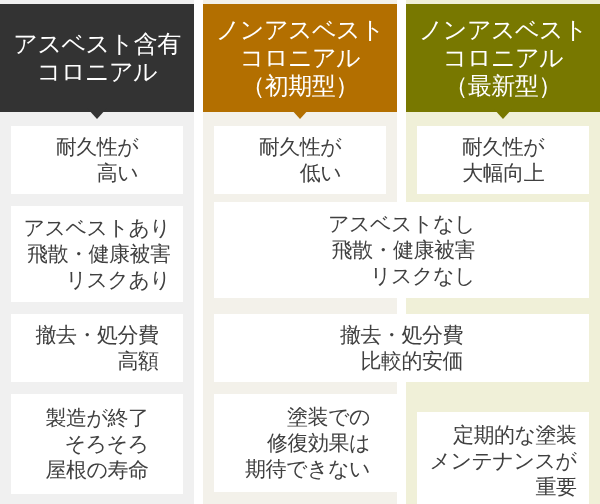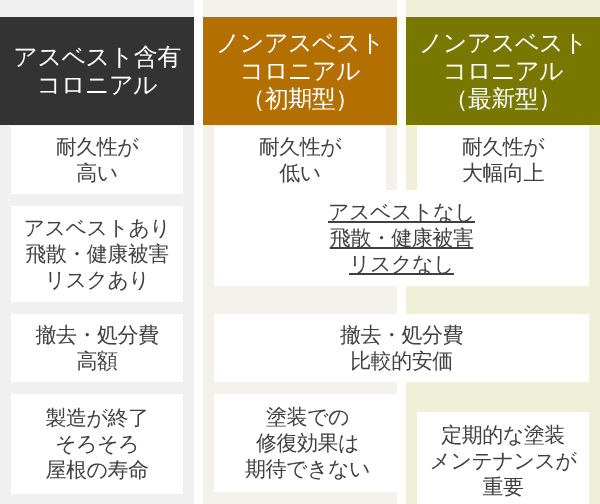--- a/index.html
+++ b/index.html
@@ -5,21 +5,21 @@
     * { box-sizing: border-box; margin: 0; padding: 0; }
     html, body { width: 600px; height: 504px; background: #ffffff; overflow: hidden; }
     body { position: relative; font-family: "DejaVu Sans", "Liberation Sans", sans-serif; }
 
     .col-bg { position: absolute; top: 0; height: 504px; width: 194px; }
     .col-bg.c1 { left: 0; background: #f0f0f0; }
     .col-bg.c2 { left: 203px; background: #f3f1ea; }
     .col-bg.c3 { left: 406px; background: #f0f0d8; }
 
     .header {
-      position: absolute; top: 17px; height: 108px; width: 194px;
+      position: absolute; top: 4px; height: 108px; width: 194px;
       display: flex; align-items: center; justify-content: center;
       text-align: center; color: #ffffff;
       font-size: 24px; line-height: 28px; font-weight: normal;
       white-space: pre-line; letter-spacing: -0.5px;
     }
     .header.c1 { left: 0; background: #333333; }
     .header.c2 { left: 203px; background: #b36f00; }
     .header.c3 { left: 406px; background: #787800; }
 
     .arrow {
@@ -28,21 +28,21 @@
       border-right: 10px solid transparent;
       border-top: 11px solid #333333;
     }
     .arrow.c1 { left: 87px; border-top-color: #333333; }
     .arrow.c2 { left: 290px; border-top-color: #b36f00; }
     .arrow.c3 { left: 493px; border-top-color: #787800; }
 
     .cell {
       position: absolute; background: #ffffff;
       display: flex; align-items: center; justify-content: center;
-      text-align: center; color: #404040;
+      text-align: right; color: #404040;
       font-size: 21px; line-height: 26px;
       white-space: pre-line; letter-spacing: -0.5px;
     }
   </style>
 </head>
 <body>
 
 <div class="col-bg c1"></div>
 <div class="col-bg c2"></div>
 <div class="col-bg c3"></div>
@@ -63,21 +63,21 @@
 <div class="cell" style="left:11px; top:126px; width:172px; height:68px;">耐久性が
 高い</div>
 <div class="cell" style="left:214px; top:126px; width:172px; height:68px;">耐久性が
 低い</div>
 <div class="cell" style="left:417px; top:126px; width:172px; height:68px;">耐久性が
 大幅向上</div>
 
 <div class="cell" style="left:11px; top:206px; width:172px; height:96px;">アスベストあり
 飛散・健康被害
 リスクあり</div>
-<div class="cell" style="left:214px; top:190px; width:375px; height:96px;text-decoration:underline;">アスベストなし
+<div class="cell" style="left:214px; top:202px; width:375px; height:96px;">アスベストなし
 飛散・健康被害
 リスクなし</div>
 
 <div class="cell" style="left:11px; top:314px; width:172px; height:68px;">撤去・処分費
 高額</div>
 <div class="cell" style="left:214px; top:314px; width:375px; height:68px;">撤去・処分費
 比較的安価</div>
 
 <div class="cell" style="left:11px; top:394px; width:172px; height:100px;">製造が終了
 そろそろ

